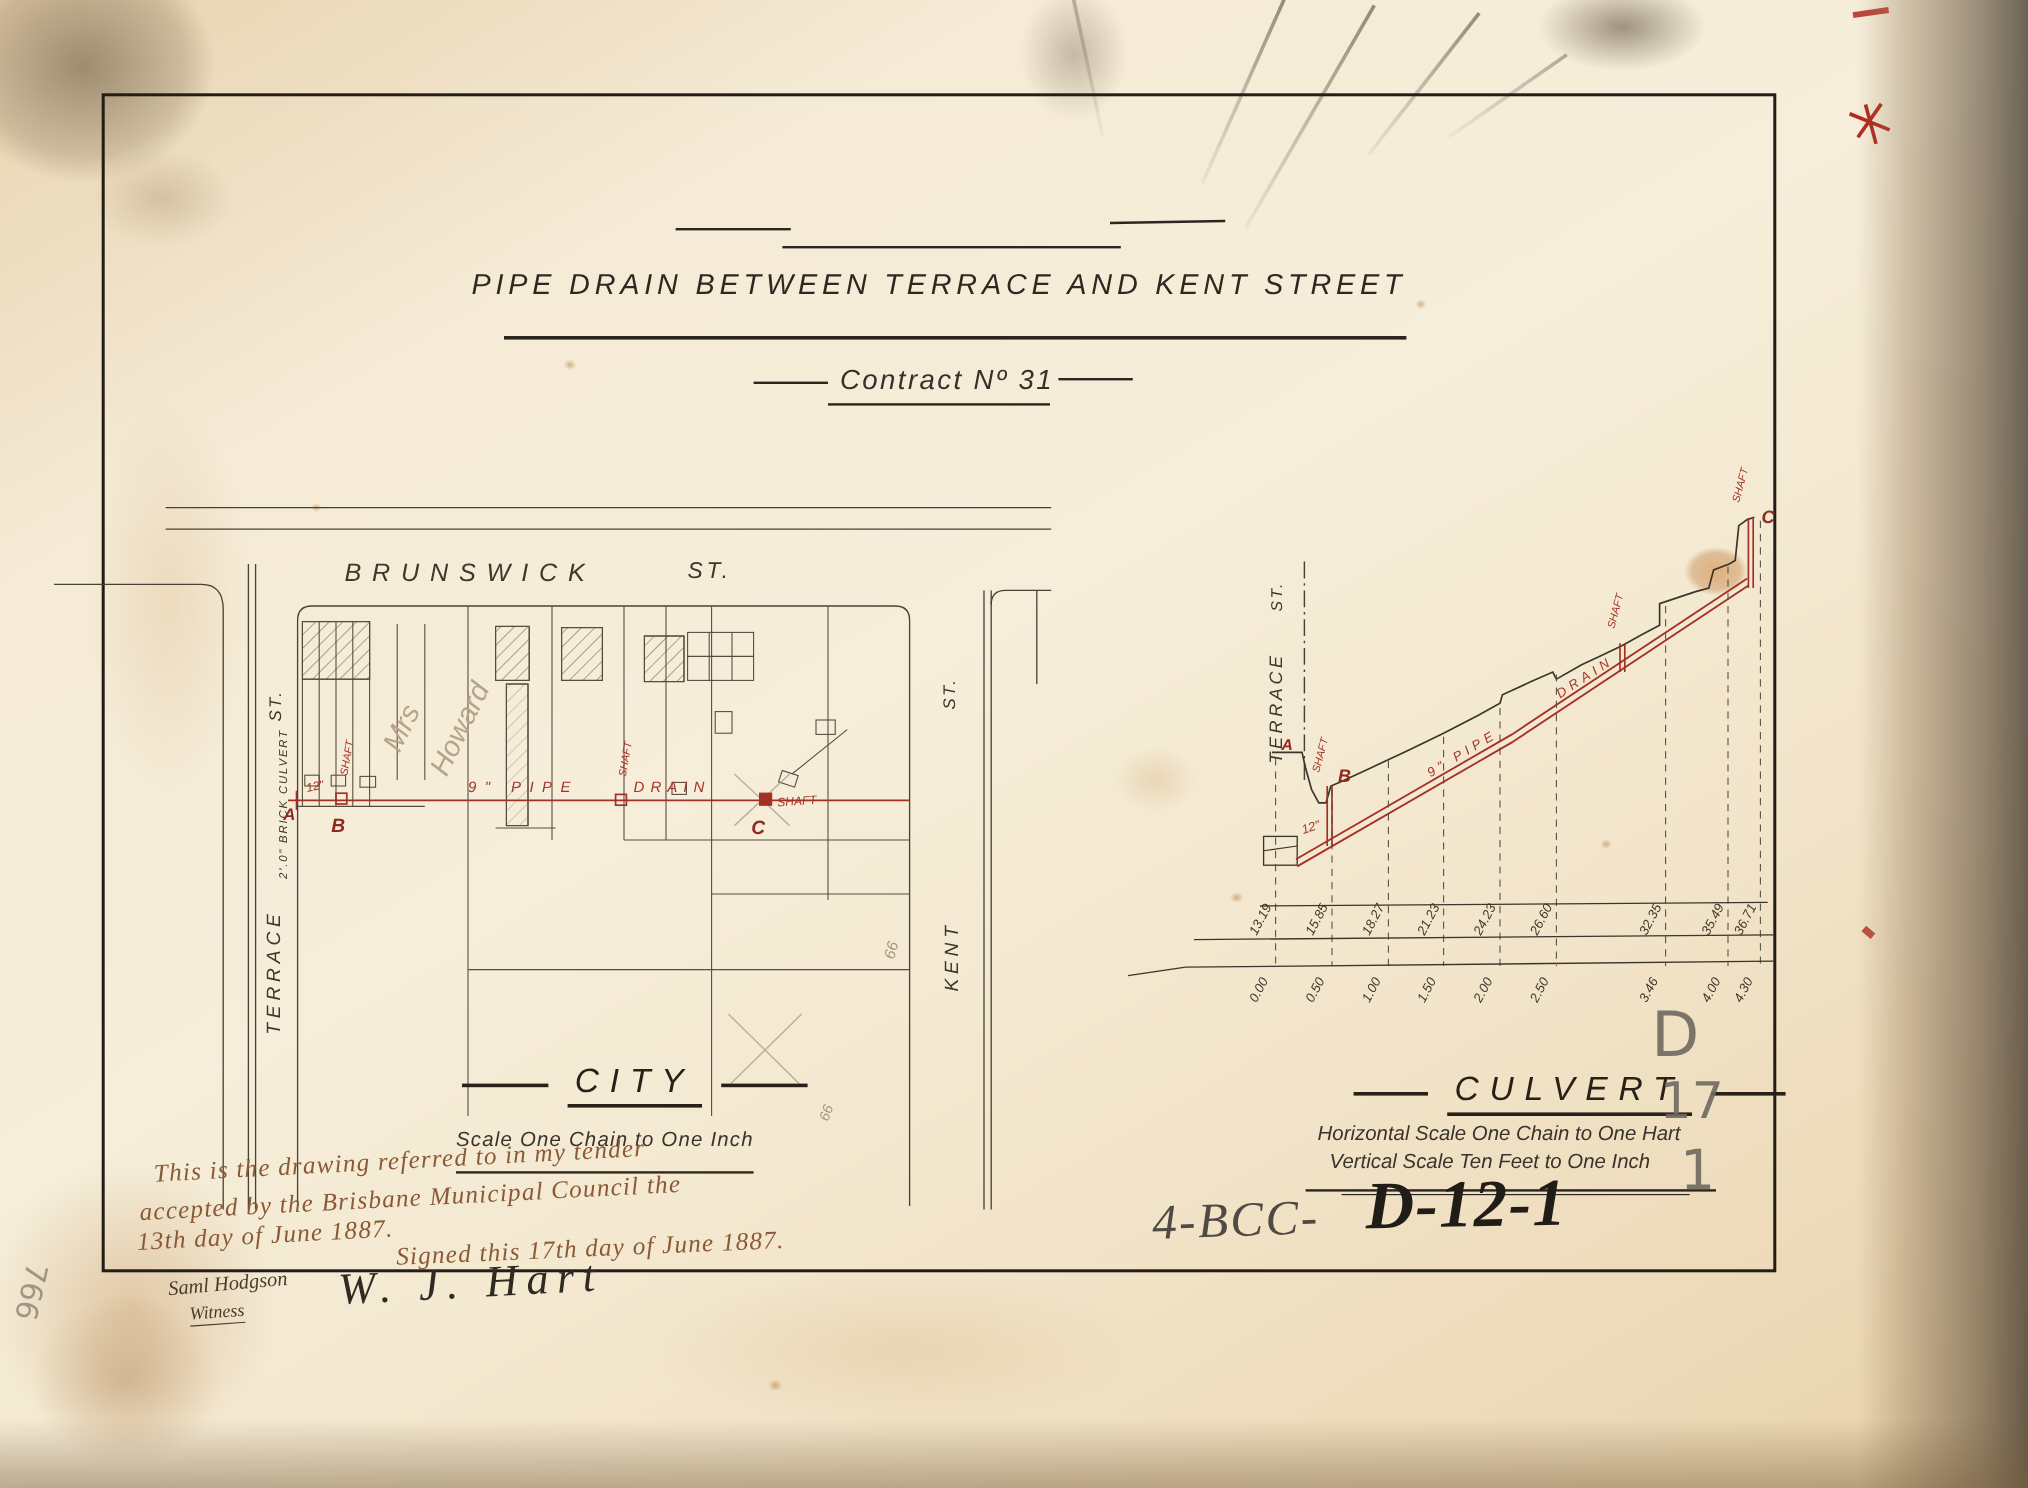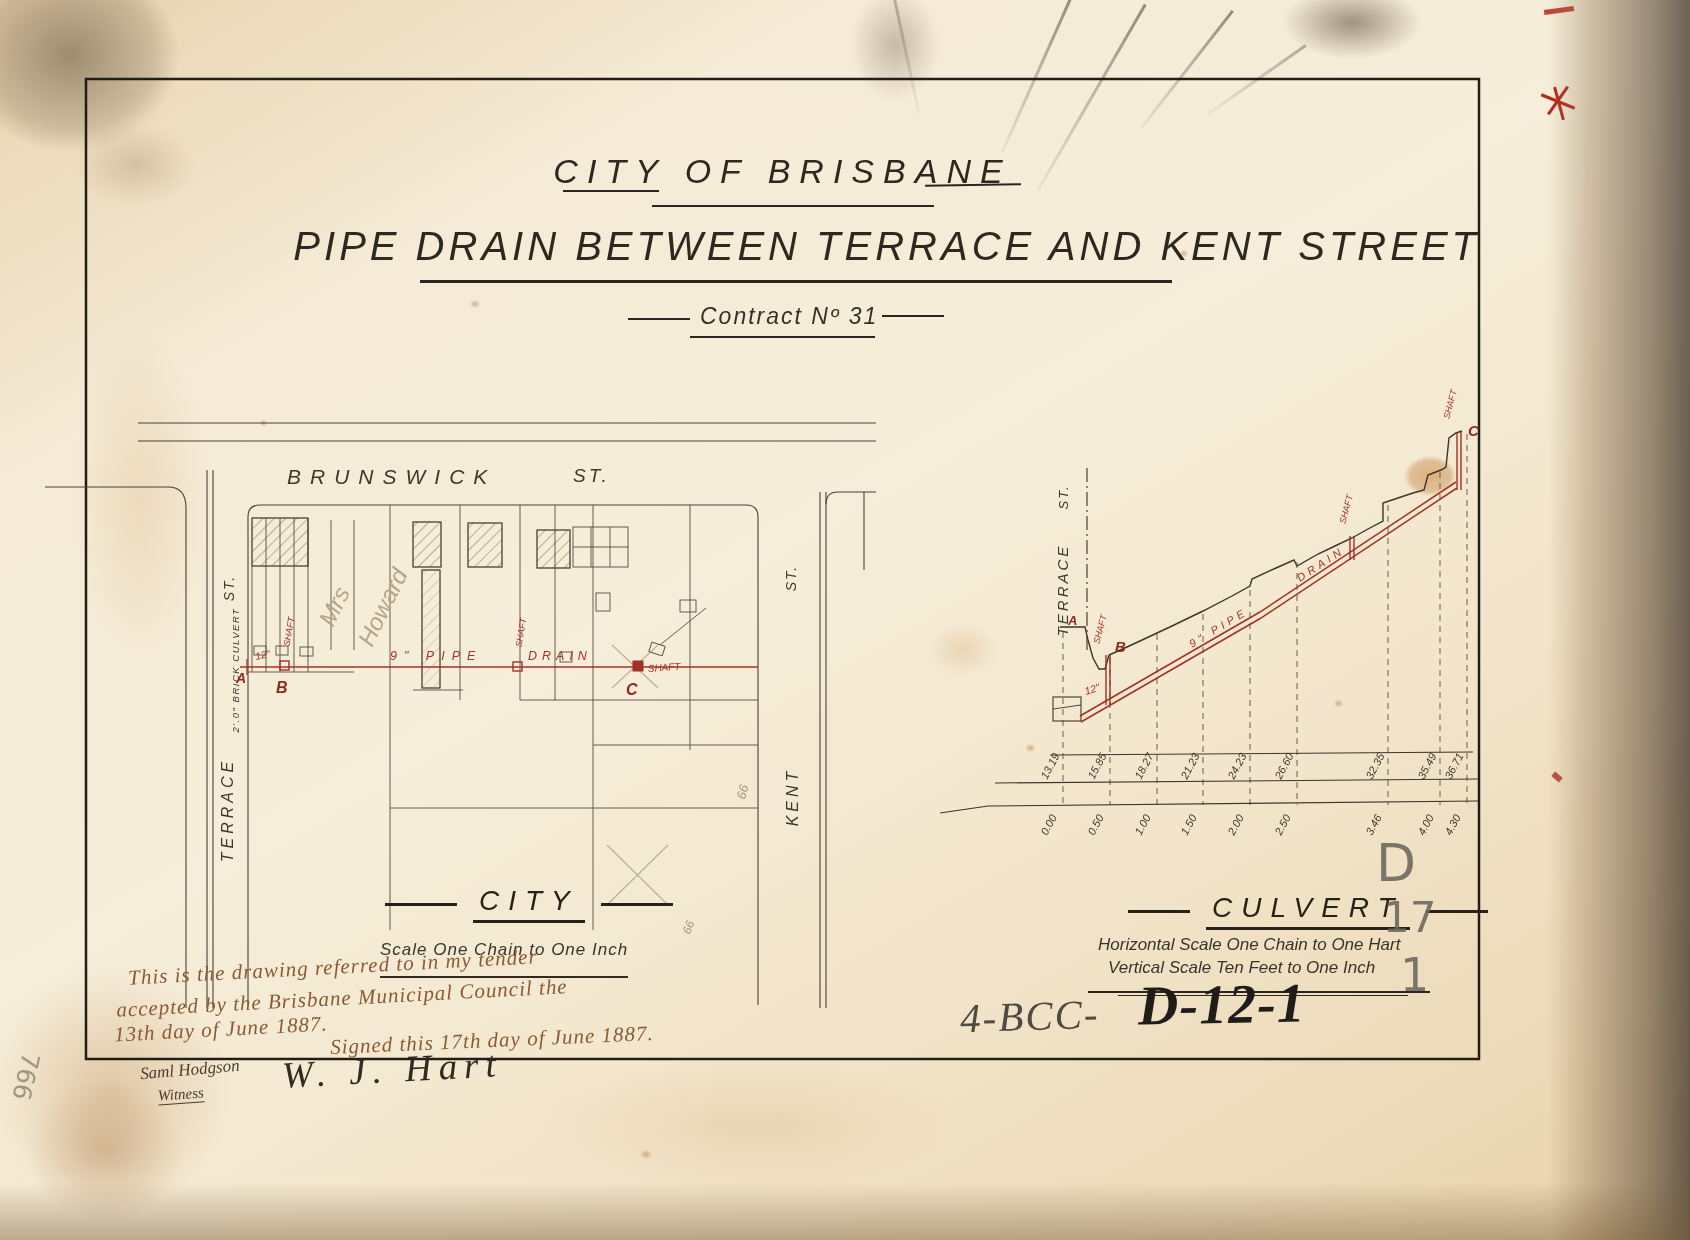--- a/index.html
+++ b/index.html
@@ -40,21 +40,21 @@
   .rm1{left:1544px;top:8px;width:30px;height:5px;transform:rotate(-8deg);opacity:.85;}
   .rm2a{left:1540px;top:100px;width:36px;height:3px;transform:rotate(22deg);}
   .rm2b{left:1542px;top:102px;width:34px;height:3px;transform:rotate(75deg);}
   .rm2c{left:1541px;top:99px;width:34px;height:3px;transform:rotate(125deg);}
   .rm3{left:1552px;top:774px;width:10px;height:6px;transform:rotate(40deg);opacity:.8;}
 
   
   .draft{position:absolute;color:#2e2821;font-style:italic;white-space:nowrap;}
   .title-row{left:85px;width:1395px;text-align:center;}
   .t-city{top:152px;font-size:34px;letter-spacing:9px;}
-  .t-subject{top:224px;font-size:40px;letter-spacing:4px;text-align:right;}
+  .t-subject{top:224px;font-size:24px;letter-spacing:4px;}
   .t-contract{left:700px;top:303px;font-size:23px;letter-spacing:2px;color:#37302a;}
   .rule{position:absolute;background:#2b2620;height:2px;pointer-events:none;}
   .r-city-l{left:563px;top:190px;width:96px;}
   .r-city-r{left:925px;top:184px;width:96px;transform:rotate(-1deg);}
   .r-city-u{left:652px;top:205px;width:282px;}
   .r-subj-u{left:420px;top:280px;width:752px;height:3px;}
   .r-con-l{left:628px;top:318px;width:62px;}
   .r-con-r{left:882px;top:315px;width:62px;}
   .r-con-u{left:690px;top:336px;width:185px;}
 
@@ -308,21 +308,20 @@
       <text class="ink" font-size="11" x="1141" y="836" transform="rotate(-62 1141 836)">1.00</text>
       <text class="ink" font-size="11" x="1187" y="836" transform="rotate(-62 1187 836)">1.50</text>
       <text class="ink" font-size="11" x="1234" y="836" transform="rotate(-62 1234 836)">2.00</text>
       <text class="ink" font-size="11" x="1281" y="836" transform="rotate(-62 1281 836)">2.50</text>
       <text class="ink" font-size="11" x="1372" y="836" transform="rotate(-62 1372 836)">3.46</text>
       <text class="ink" font-size="11" x="1424" y="836" transform="rotate(-62 1424 836)">4.00</text>
       <text class="ink" font-size="11" x="1451" y="836" transform="rotate(-62 1451 836)">4.30</text>
     </g>
   </svg>
 
-  <div class="draft title-row t-city">CITY OF BRISBANE</div>
   <div class="rule r-city-l"></div>
   <div class="rule r-city-r"></div>
   <div class="rule r-city-u"></div>
   <div class="draft title-row t-subject">PIPE DRAIN BETWEEN TERRACE AND KENT STREET</div>
   <div class="rule r-subj-u"></div>
   <div class="draft t-contract">Contract Nº 31</div>
   <div class="rule r-con-l"></div>
   <div class="rule r-con-r"></div>
   <div class="rule r-con-u"></div>
 

